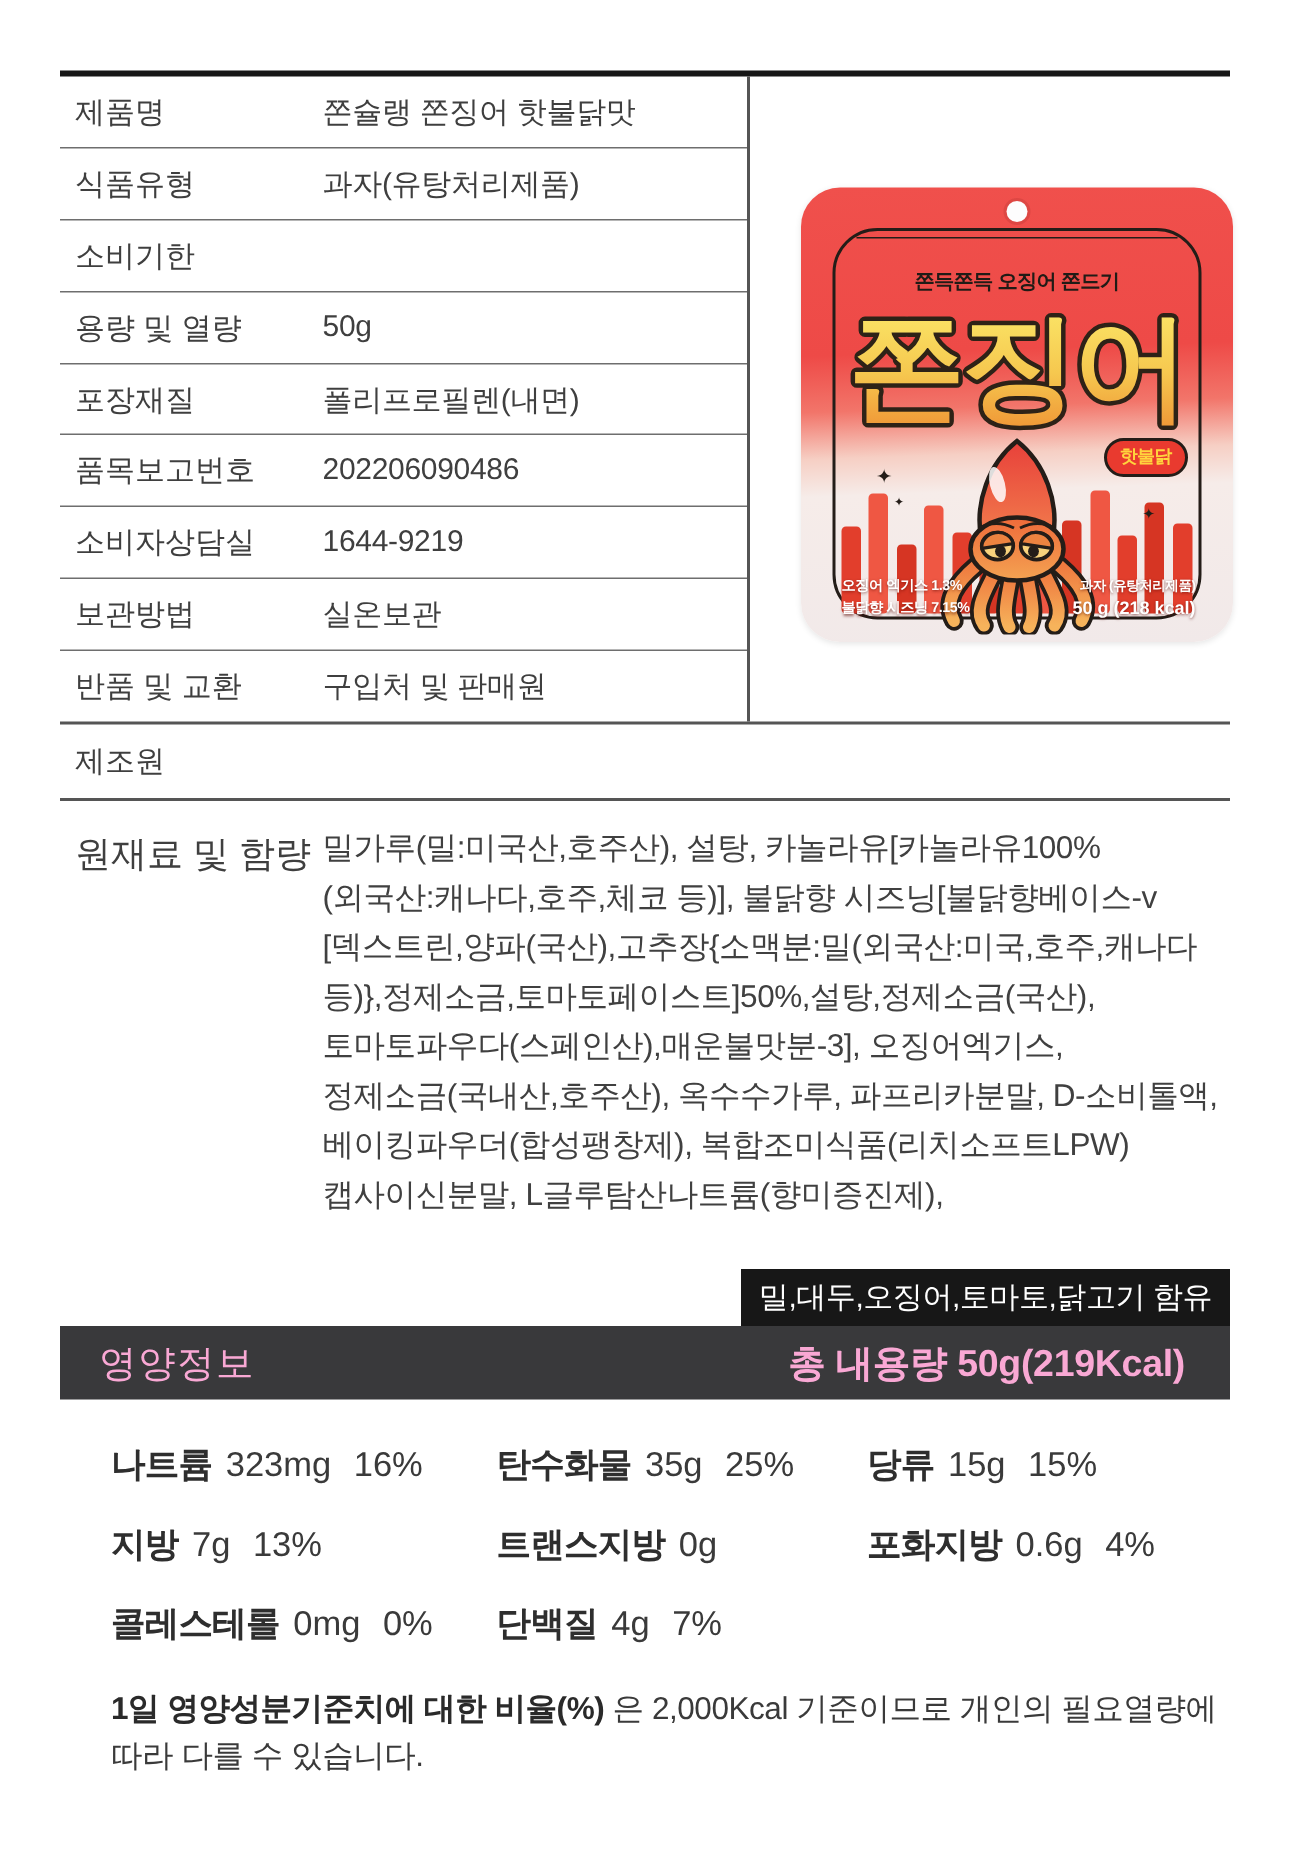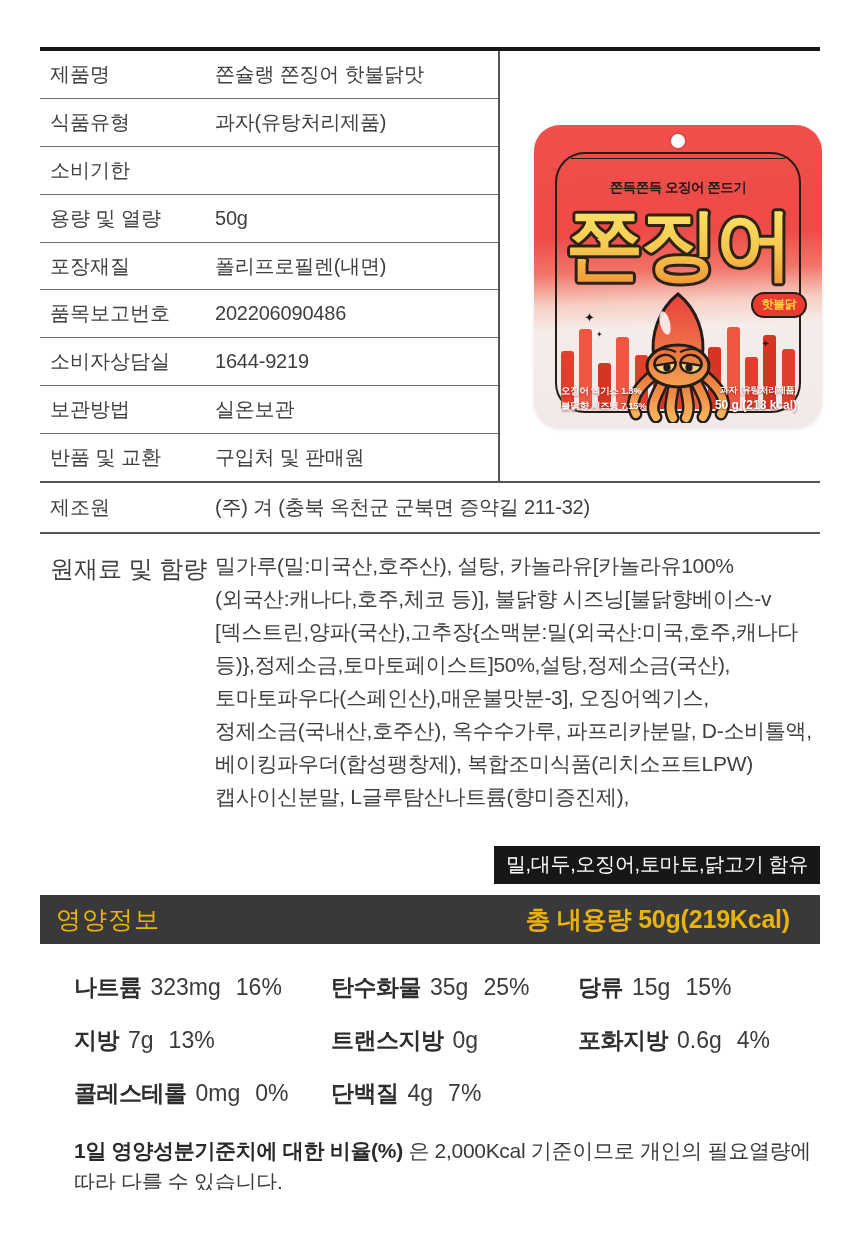--- a/index.html
+++ b/index.html
@@ -46,23 +46,23 @@
   .ing-lines{font-size:21px;font-weight:500;line-height:33px;letter-spacing:-0.3px;color:#404040;}
   
   .allergen-wrap{display:flex;justify-content:flex-end;margin-top:33px;}
   .allergen{
     background:#171717;color:#fff;
     font-size:20px;font-weight:500;
     padding:5px 12px 6px 12px;letter-spacing:-0.3px;
   }
   
   .nut-bar{
-    margin-top:11px;height:49px;
+    height:49px;
     display:flex;align-items:center;justify-content:space-between;
-    padding:0 30px 0 16px;color:#eab308;
+    padding:0 30px 0 26px;color:#f9a8d4;
   }
   .nut-bar .t1{font-size:25px;font-weight:500;letter-spacing:1px;}
   .nut-bar .t2{font-size:25px;font-weight:700;letter-spacing:-0.2px;}
   .nut-grid{
     display:grid;grid-template-columns:257px 247px 1fr;
     padding:0 34px;margin-top:17px;
   }
   .nut-item{height:53px;display:flex;align-items:center;font-size:23px;color:#3a3a3a;}
   .nut-name{font-weight:700;color:#2e2e2e;margin-right:9px;letter-spacing:-0.5px;}
   .nut-amount{font-weight:400;}
@@ -95,21 +95,21 @@
   .pkg-tagline{
     position:absolute;top:54px;left:0;width:100%;text-align:center;
     font-size:13.5px;font-weight:700;color:#201b16;letter-spacing:-0.5px;
   }
   .pkg-title{position:absolute;top:62px;left:50%;transform:translateX(-50%);}
   .pkg-title text{
     font-family:"Liberation Sans","DejaVu Sans",sans-serif;
     font-weight:800;
   }
   .flavor-badge{
-    position:absolute;top:167px;right:15px;z-index:3;
+    position:absolute;top:167px;right:30px;z-index:3;
     background:#e93a2f;border:2px solid #241d18;border-radius:14px;
     color:#ffd43d;font-size:12px;font-weight:700;
     padding:2px 9px 3px 9px;letter-spacing:-0.5px;
   }
   .sticks{
     position:absolute;left:27px;right:27px;bottom:19px;height:86px;
     display:flex;align-items:flex-end;justify-content:space-between;
     z-index:1;
   }
   .stick{width:13px;background:#e23e2c;border-radius:3px;}
@@ -273,21 +273,20 @@
             <div class="small">과자 (유탕처리제품)</div>
             <div class="big">50 g (218 kcal)</div>
           </div>
         </div>
       </div>
     </div>
   </div>
 
   <div class="maker-row">
     <span class="cell-label">제조원</span>
-    <span class="cell-value">(주) 겨 (충북 옥천군 군북면 증약길 211-32)</span>
   </div>
 
   <div class="ingredients">
     <span class="cell-label">원재료 및 함량</span>
     <div class="ing-lines">
       <div>밀가루(밀:미국산,호주산), 설탕, 카놀라유[카놀라유100%</div>
       <div>(외국산:캐나다,호주,체코 등)], 불닭향 시즈닝[불닭향베이스-v</div>
       <div>[덱스트린,양파(국산),고추장{소맥분:밀(외국산:미국,호주,캐나다</div>
       <div>등)},정제소금,토마토페이스트]50%,설탕,정제소금(국산),</div>
       <div>토마토파우다(스페인산),매운불맛분-3], 오징어엑기스,</div>

